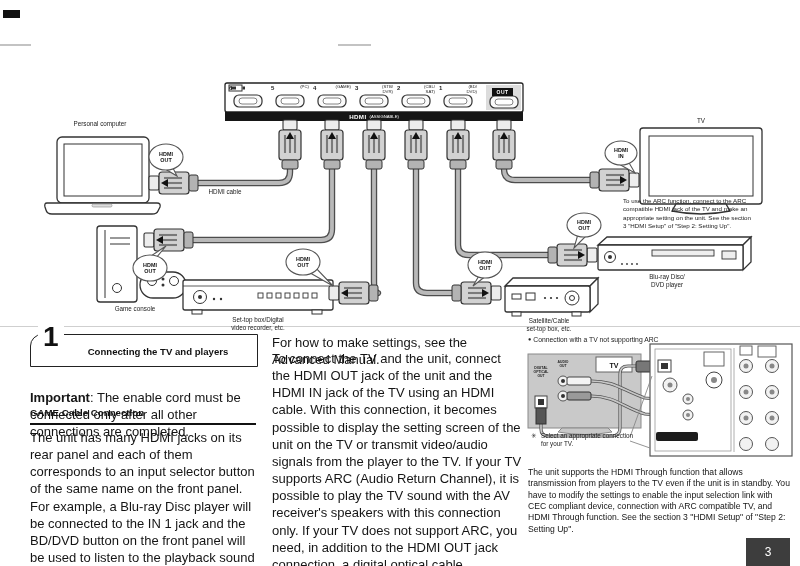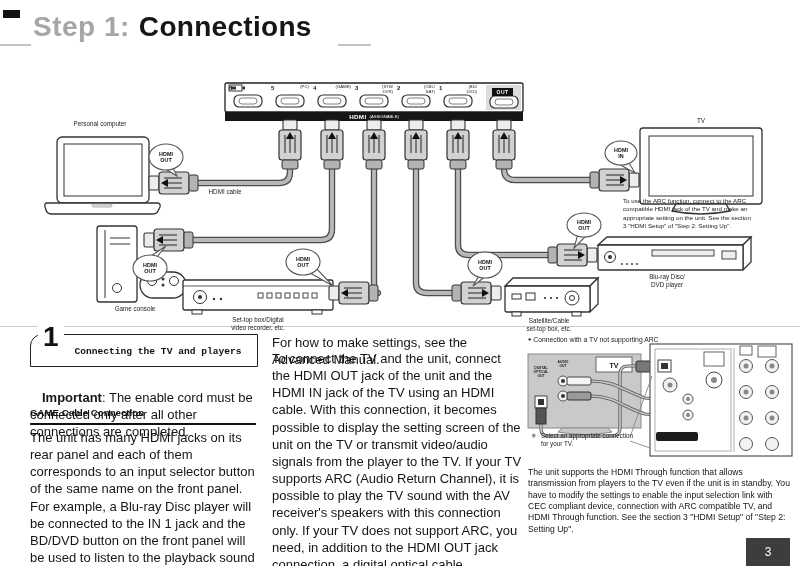--- a/index.html
+++ b/index.html
@@ -41,45 +41,42 @@
           align-items:center;justify-content:center;gap:3px;color:#fff;}
   .bar1{font-size:6.2px;font-weight:bold;letter-spacing:.4px;}
   .bar2{font-size:4.2px;}
   
   .bodytxt{position:absolute;font-size:13px;line-height:1.32;color:#151515;}
   .sec1box{position:absolute;left:30px;top:334px;width:226px;height:31px;
            border:1.6px solid #222;border-radius:12px 0 0 0;}
   .bignum{position:absolute;left:38px;top:323px;font-size:28px;font-weight:bold;color:#111;
           background:#fff;padding:0 5px;line-height:1;}
   .sec1head{position:absolute;left:62px;top:346px;width:192px;text-align:center;
-            font-weight:bold;font-size:9.6px;color:#111;font-family:Liberation Mono, monospace;}
+            font-weight:bold;font-size:9.6px;color:#111;}
   .subhead{position:absolute;left:30px;top:407px;width:226px;font-weight:bold;font-size:9.7px;
            color:#111;border-bottom:2px solid #111;padding-bottom:5px;}
   .s3head{position:absolute;left:528px;top:336px;font-size:6.8px;color:#222;}
   .s3bullet{font-size:5.5px;vertical-align:1px;}
   .micro{position:absolute;font-size:3.4px;line-height:1.18;text-align:center;
          white-space:pre-line;color:#222;font-weight:bold;}
   .tvtag{position:absolute;left:596px;top:358px;width:36px;height:14px;display:flex;align-items:center;
          justify-content:center;font-size:7px;font-weight:bold;color:#111;}
   .note{position:absolute;left:541px;top:432px;width:104px;font-size:6.3px;line-height:1.25;
         white-space:pre-line;color:#222;}
   .notestar{position:absolute;left:531px;top:432px;font-size:6.5px;color:#222;}
   .pagenum{position:absolute;left:746px;top:538px;width:44px;height:28px;background:#3d3d3d;
            color:#fff;font-size:12px;display:flex;align-items:center;justify-content:center;}
-  b{font-weight:bold;margin-left:12px;}
+  b{font-weight:bold;}
 </style>
 </head>
 <body>
 
 <div class="page">
 
   <div class="corner-mark"></div>
-  <div class="header">
-    <span class="step">Step 1:</span><span class="title">Connections</span>
-  </div>
   <div class="hr-left"></div>
   <div class="hr-right"></div>
   <div class="sep"></div>
 
   <svg class="art" viewBox="0 0 800 566">
     <defs>
       <g id="plug">
         <rect class="pt" x="-7" y="-27" width="14" height="10" rx="1.5"></rect>
         <rect class="pb" x="-11" y="-17" width="22" height="30" rx="3"></rect>
         <line class="ps" x1="-5" y1="-12" x2="-5" y2="6"></line>

